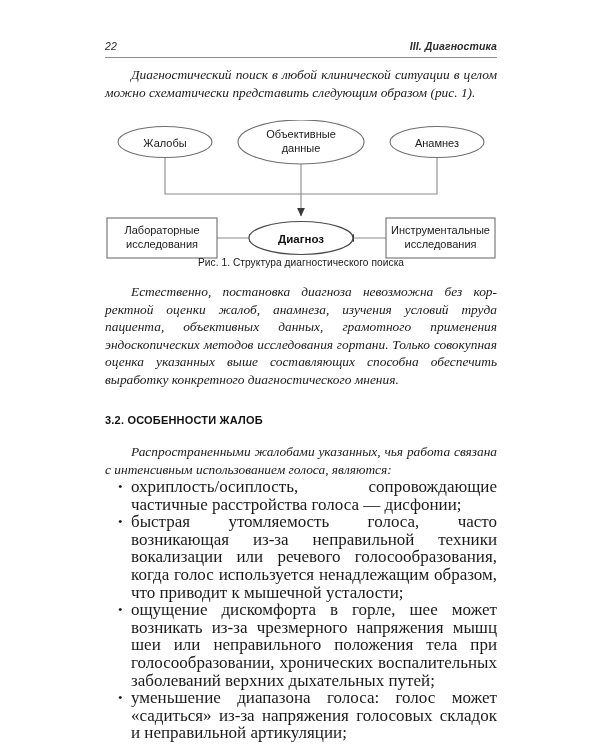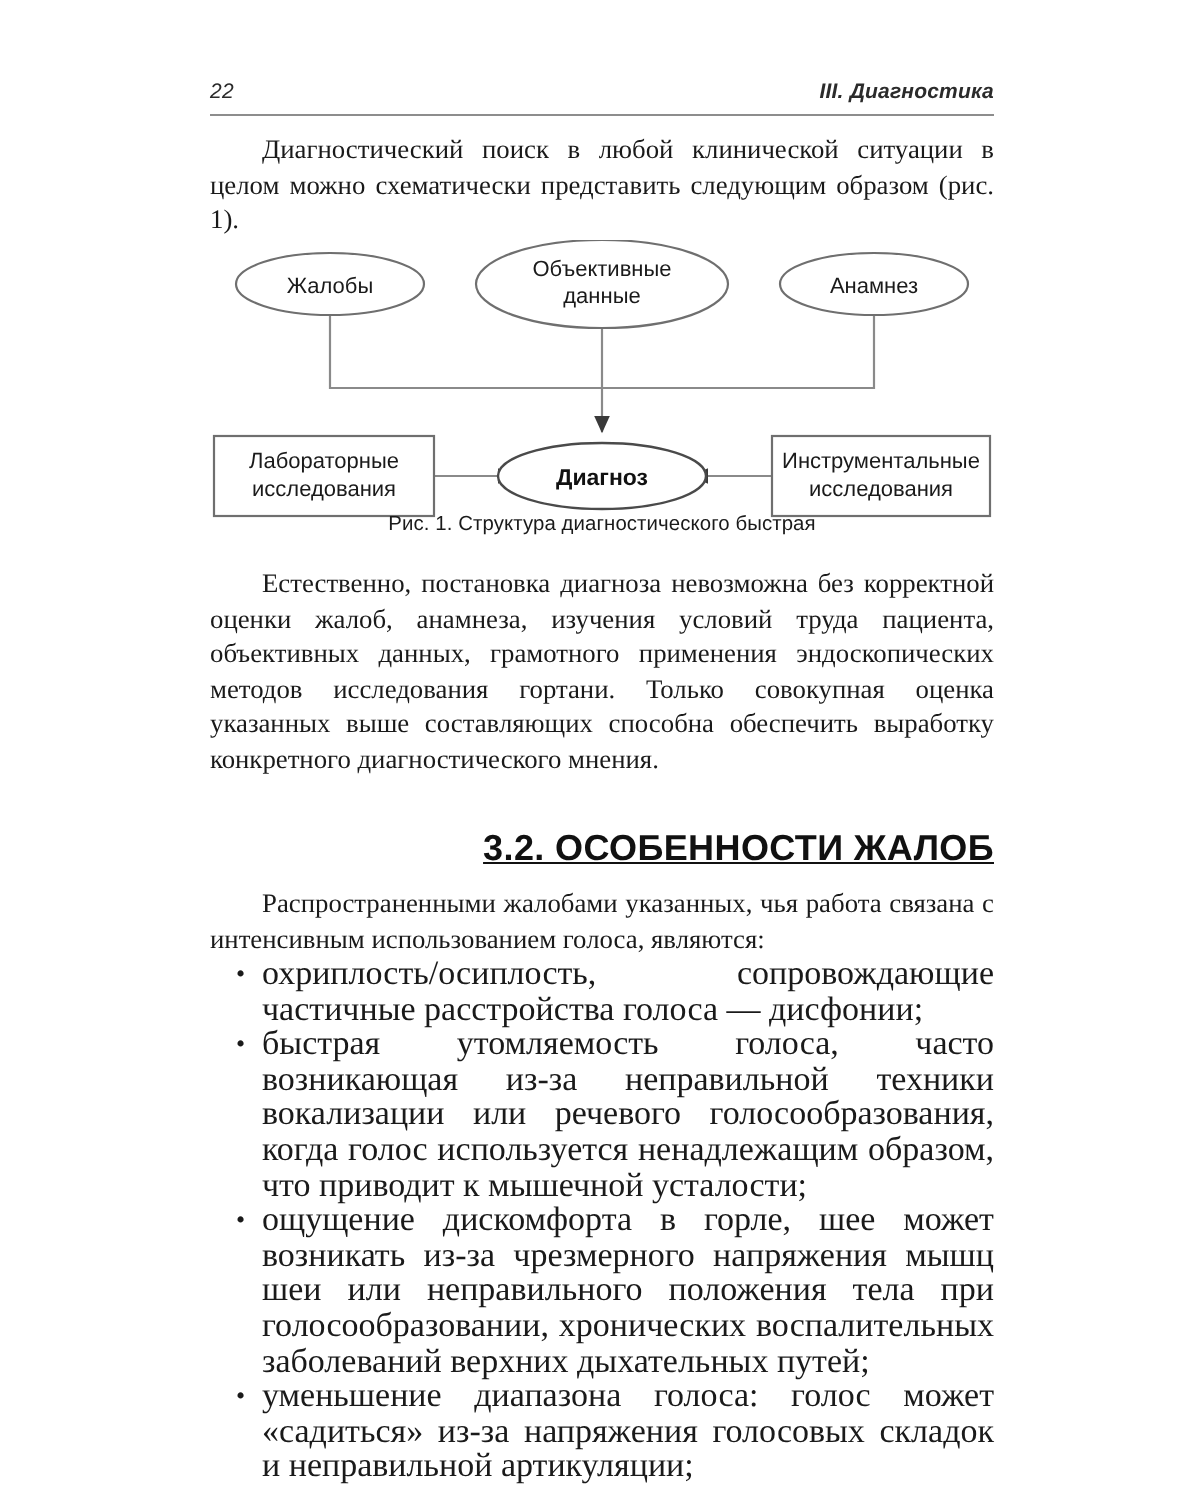--- a/index.html
+++ b/index.html
@@ -54,20 +54,21 @@
     left: 105px;
     width: 392px;
   }
   p.body {
     margin: 0;
     font-size: 13.4px;
     line-height: 17.6px;
     text-align: justify;
     text-indent: 26px;
     hyphens: manual;
+    font-style: italic;
   }
 
   
   .figure {
     position: absolute;
     left: 105px;
     top: 120px;
     width: 392px;
     height: 152px;
   }
@@ -85,27 +86,26 @@
   }
   .figcap b { font-weight: 400; }
 
   
   h2.section {
     position: absolute;
     left: 105px;
     top: 414px;
     width: 392px;
     margin: 0;
-    text-align: right;
+    text-align: left;
     font-family: "Liberation Sans", "DejaVu Sans", sans-serif;
     font-weight: 700;
-    font-size: 18px;
+    font-size: 11px;
     letter-spacing: 0.2px;
     color: #111111;
-    text-decoration: underline;
   }
 
   
   ul.bullets {
     position: absolute;
     left: 105px;
     top: 478px;
     width: 392px;
     margin: 0;
     padding: 0;
@@ -183,21 +183,21 @@
       <rect x="281" y="98" width="109" height="40" fill="#ffffff" stroke="#6f6f6f" stroke-width="1.1"></rect>
       <text x="335.5" y="114" text-anchor="middle" font-family="Liberation Sans, DejaVu Sans, sans-serif" font-size="11" fill="#1a1a1a">Инструментальные</text>
       <text x="335.5" y="128" text-anchor="middle" font-family="Liberation Sans, DejaVu Sans, sans-serif" font-size="11" fill="#1a1a1a">исследования</text>
 
       <ellipse cx="196" cy="118" rx="52" ry="16.5" fill="#ffffff" stroke="#4a4a4a" stroke-width="1.2"></ellipse>
       <text x="196" y="122.5" text-anchor="middle" font-family="Liberation Sans, DejaVu Sans, sans-serif" font-size="11.5" font-weight="700" fill="#111111">Диагноз</text>
     </svg>
   </div>
 
   <div class="figcap">
-    <b>Рис. 1.</b><span> Структура диагностического быстрая</span>
+    <b>Рис. 1.</b><span> Структура диагностического поиска</span>
   </div>
 
   <div class="col" style="top:283px;">
     <p class="body">Естественно, постановка диагноза невозможна без кор­ректной оценки жалоб, анамнеза, изучения условий труда пациента, объективных данных, грамотного применения эндоскопических методов исследования гортани. Только совокупная оценка указанных выше составляющих способ­на обеспечить выработку конкретного диагностического мнения.</p>
   </div>
 
   <h2 class="section">3.2. ОСОБЕННОСТИ ЖАЛОБ</h2>
 
   <div class="col" style="top:443px;">
     <p class="body">Распространенными жалобами указанных, чья работа свя­зана с интенсивным использованием голоса, являются:</p>

